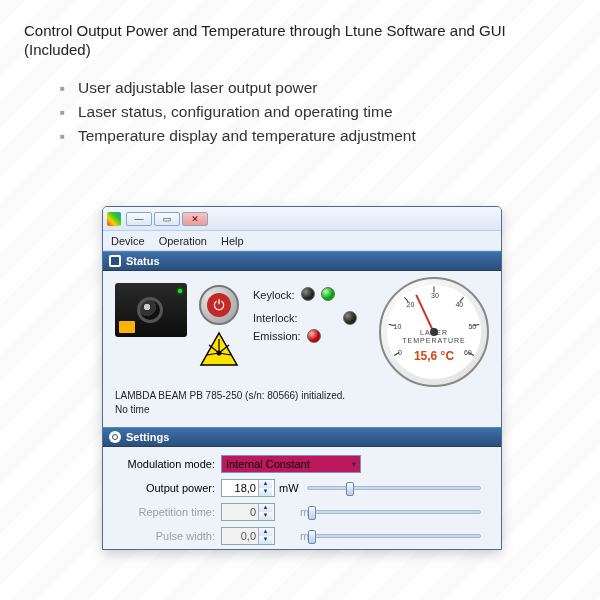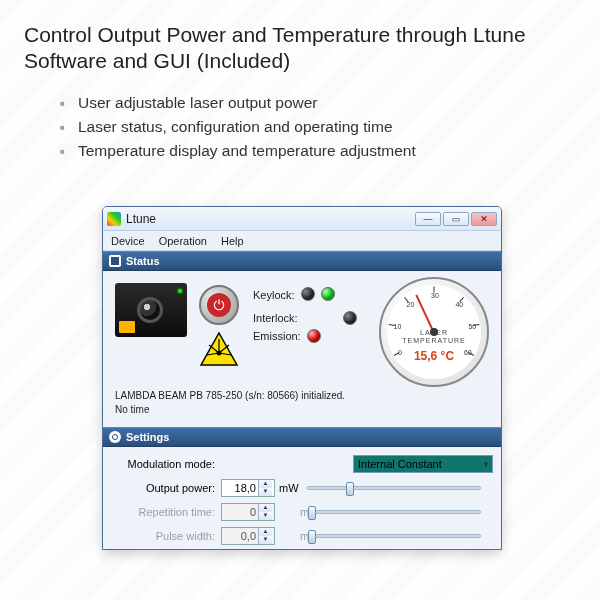--- a/index.html
+++ b/index.html
@@ -10,21 +10,21 @@
     position: relative;
     overflow: hidden;
   }
   .stripes {
     position: absolute; inset: 0;
     background: repeating-linear-gradient(135deg, #f7f7f7 0 18px, #fdfdfd 18px 36px);
     opacity: 0.6;
     z-index: 0;
   }
   .content { position: relative; z-index: 1; padding: 22px 24px 0 24px; }
-  .heading { font-size: 21px; font-weight: 500; color: #222; line-height: 1.25; margin-bottom: 16px; }
+  .heading { font-size: 15px; font-weight: 500; color: #222; line-height: 1.25; margin-bottom: 16px; }
   ul.feat { list-style: none; padding-left: 36px; }
   ul.feat li { font-size: 15.5px; color: #333; line-height: 1.55; }
   ul.feat li::before { content: "■"; color: #9aa0a6; font-size: 8px; display: inline-block; width: 18px; vertical-align: 2px; }
 
   .window {
     position: absolute; left: 102px; top: 206px;
     width: 400px; height: 344px;
     border: 1px solid #4b6d99; border-radius: 5px 5px 0 0;
     background: #e9eff6;
     box-shadow: 0 4px 12px rgba(0,0,0,0.18);
@@ -128,24 +128,24 @@
   .needle{position:absolute;left:50%;top:50%;width:42px;height:2px;background:#d32f2f;transform-origin:0 50%;transform:rotate(-115deg);}
   .pin{position:absolute;left:50%;top:50%;width:8px;height:8px;margin:-4px 0 0 -4px;border-radius:50%;background:#333;}
   .tick{position:absolute;left:50%;top:50%;width:46px;height:1px;background:transparent;transform-origin:0 50%;}
   .tick::after{content:"";position:absolute;right:0;width:6px;height:1px;background:#333;}
   .tnum{position:absolute;font-size:7px;color:#333;}
 
   .statusmsg{position:absolute;left:12px;top:118px;font-size:10px;color:#222;line-height:1.35;}
 
   
   .settings-body{background:#eef3fa;padding:6px 8px 10px 0;}
-  .frow{display:flex;align-items:center;height:22px;margin-bottom:2px;justify-content:space-between;}
+  .frow{display:flex;align-items:center;height:22px;margin-bottom:2px;}
   .frow .lbl{width:118px;text-align:right;padding-right:6px;font-size:11px;}
   .frow.dis .lbl,.frow.dis .unit{color:#9aa0a6;padding-left:25px;}
-  .combo{width:140px;height:18px;border:1px solid #7a98bd;background:#0f766e;font-size:11px;padding:0 4px;position:relative;display:flex;align-items:center;}
+  .combo{width:140px;height:18px;border:1px solid #7a98bd;background:#be185d;font-size:11px;padding:0 4px;position:relative;display:flex;align-items:center;}
   .combo::after{content:"▾";position:absolute;right:4px;font-size:9px;color:#333;}
   .spin{width:54px;height:18px;border:1px solid #8aa;background:#fff;display:flex;align-items:center;}
   .spin input{border:0;width:36px;text-align:right;font-size:11px;padding-right:2px;outline:none;background:transparent;}
   .spin .ud{width:14px;height:16px;border-left:1px solid #aac;display:flex;flex-direction:column;}
   .spin .ud div{flex:1;font-size:6px;line-height:7px;text-align:center;color:#336;background:linear-gradient(#f5faff,#d8e6f4);}
   .frow.dis .spin{background:#f1f1f1;}
   .unit{width:26px;font-size:11px;padding-left:4px;}
   .slider{flex:1;height:4px;background:#cfd9e6;border:1px solid #a5b7cc;margin:0 12px 0 6px;position:relative;border-radius:2px;}
   .slider .thumb{position:absolute;top:-5px;width:8px;height:14px;background:linear-gradient(#f5faff,#b9cee6);border:1px solid #6d8bad;border-radius:2px;}
 </style>
@@ -158,21 +158,20 @@
   <ul class="feat">
     <li>User adjustable laser output power</li>
     <li>Laser status, configuration and operating time</li>
     <li>Temperature display and temperature adjustment</li>
   </ul>
 </div>
 
 <div class="window">
   <div class="titlebar">
     <div class="appicon"></div>
-    <div class="title">Ltune</div>
     <div class="winbtns">
       <div class="winbtn">—</div>
       <div class="winbtn">▭</div>
       <div class="winbtn close">✕</div>
     </div>
   </div>
   <div class="menubar">
     <span>Device</span>
     <span>Operation</span>
     <span>Help</span>

